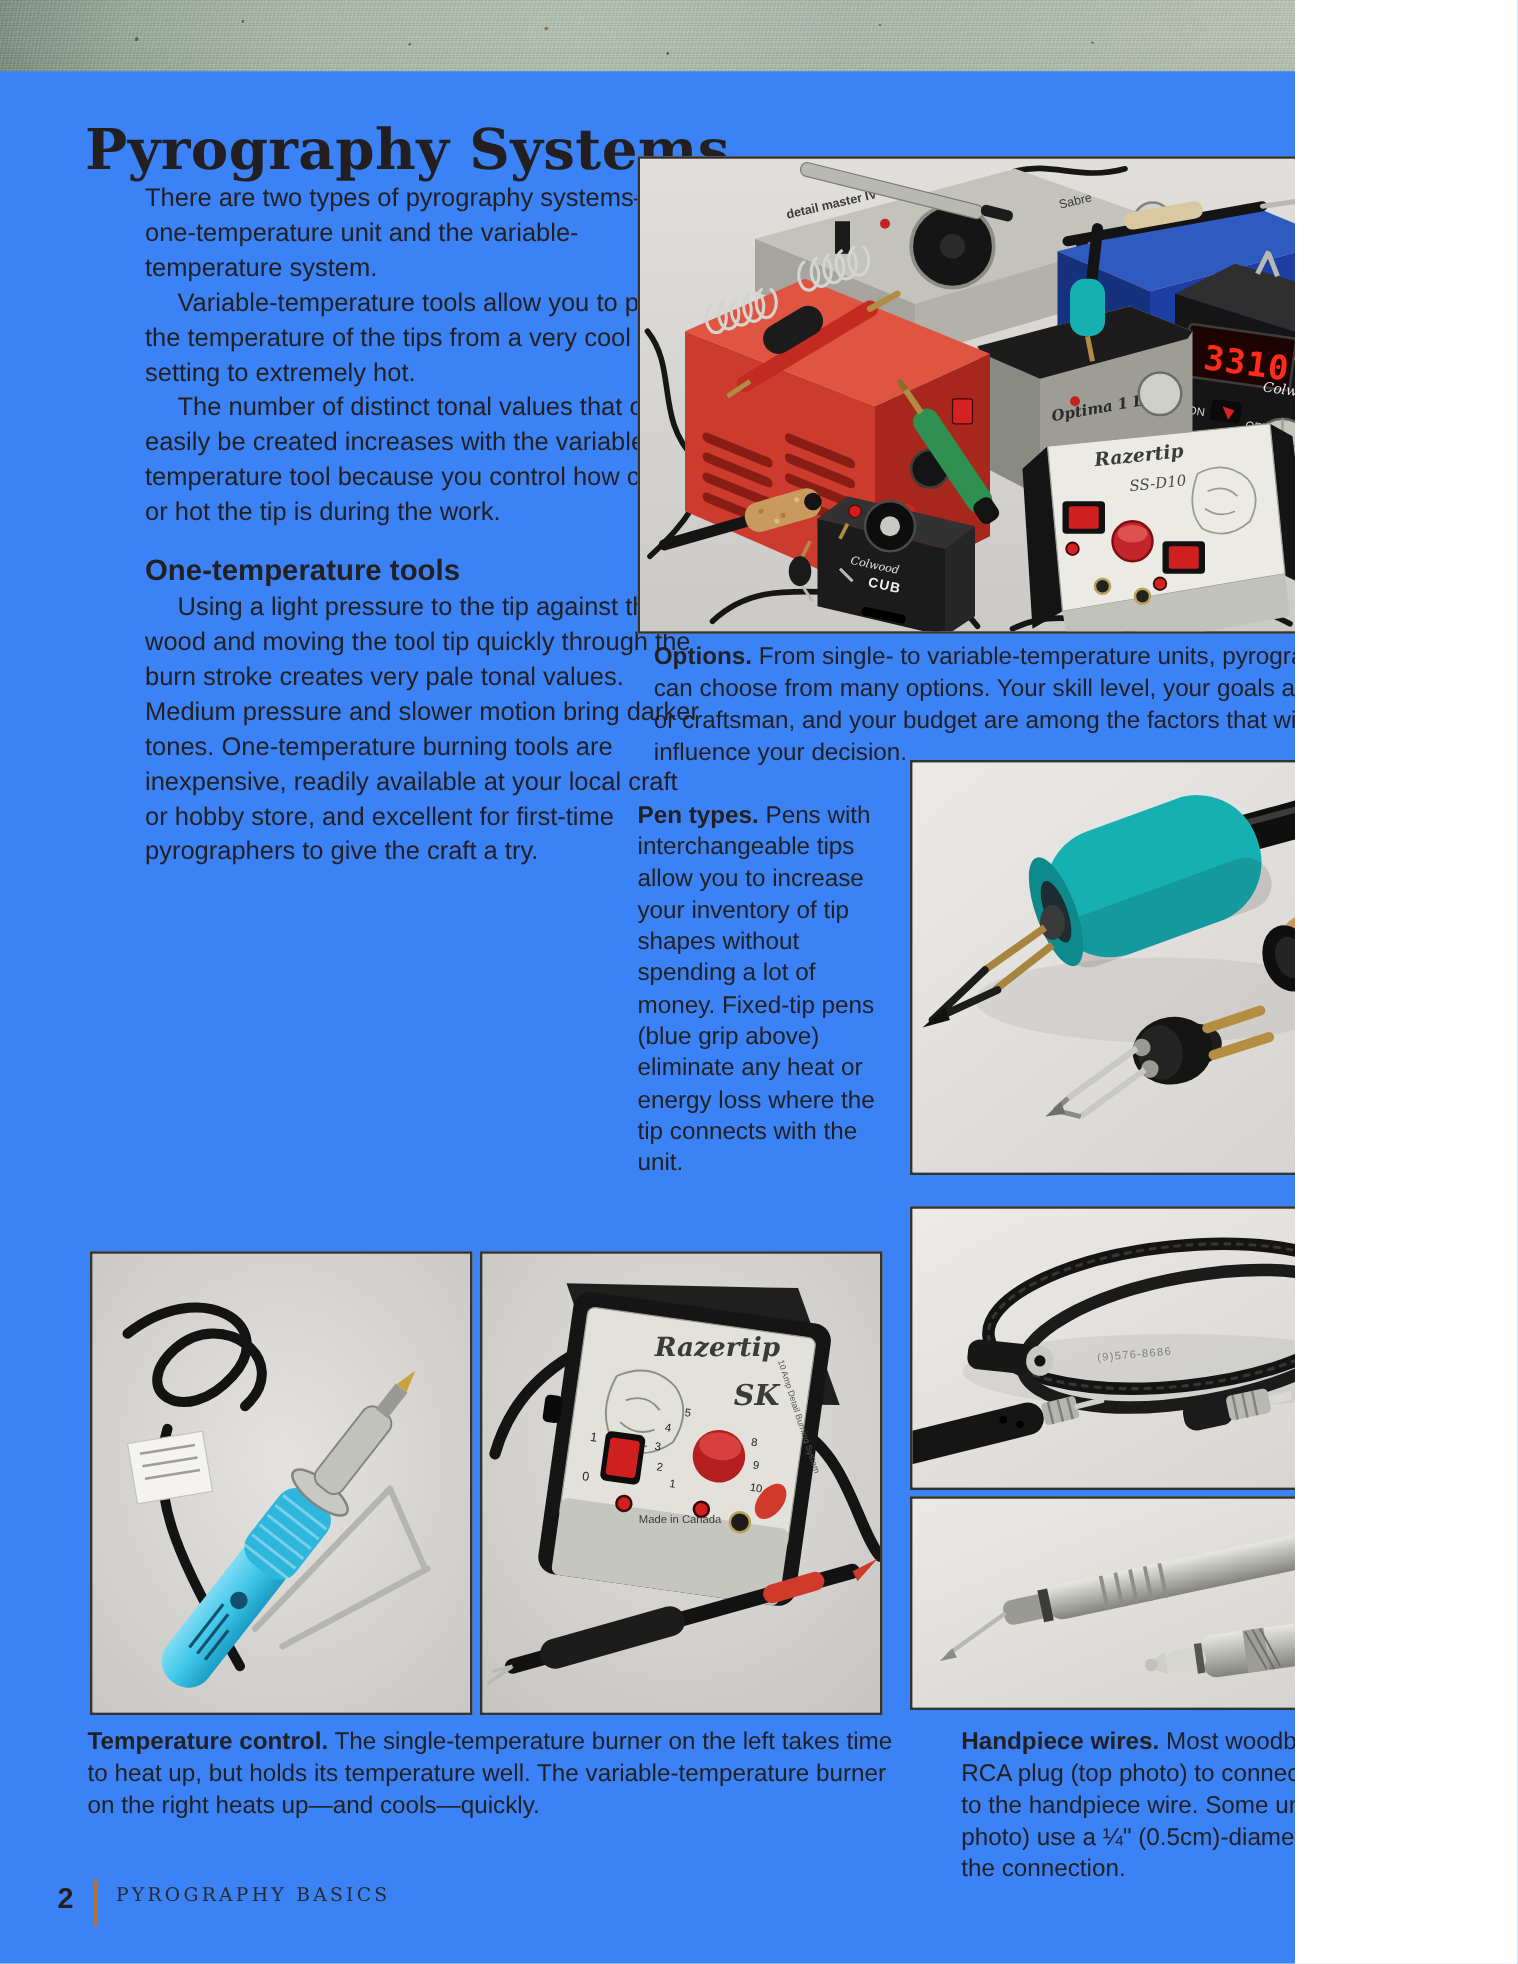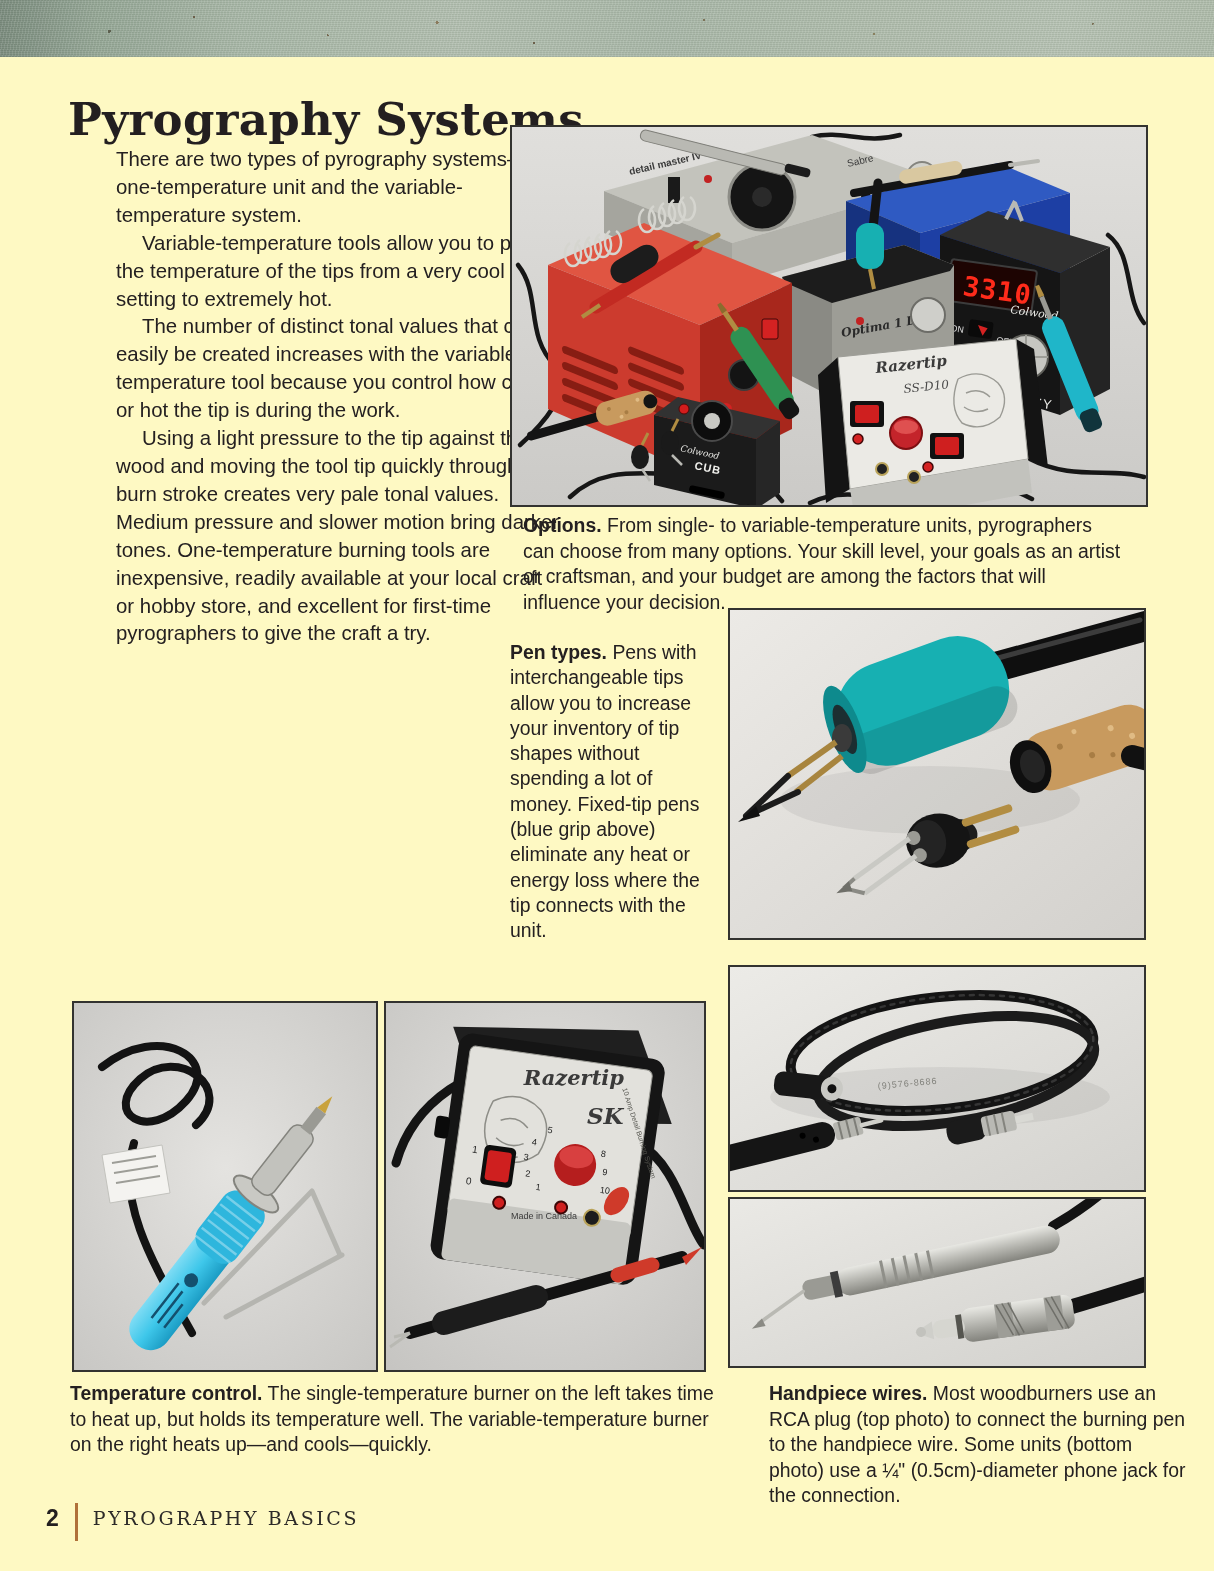--- a/index.html
+++ b/index.html
@@ -1,16 +1,16 @@
 <!DOCTYPE html>
 <html><head>
 <meta charset="utf-8">
 <style>
   html,body{margin:0;padding:0;background:#ffffff;}
-  .page{position:relative;width:1214px;height:1571px;background:#fef9c3;overflow:hidden;
+  .page{position:relative;width:1036px;height:1571px;background:#3b82f6;overflow:hidden;
         font-family:"Liberation Sans",sans-serif;color:#242021;}
   
   .band{position:absolute;left:0;top:0;width:1214px;height:57px;
     background:
       repeating-linear-gradient(100deg, rgba(255,255,255,0.10) 0 1px, rgba(0,0,0,0.0) 1px 3px),
       repeating-linear-gradient(0deg, rgba(60,70,55,0.08) 0 1px, rgba(255,255,255,0.05) 1px 2px),
       linear-gradient(90deg,#798a7c 0%,#93a594 8%,#a6b5a5 20%,#b0bdae 38%,#a7b5a6 55%,#aebbab 72%,#b4c0b1 88%,#adbaa9 100%);}
   .band::after{content:"";position:absolute;inset:0;
     background:
       radial-gradient(3px 3px at 9% 55%,#5d6150 50%,transparent 55%),
@@ -38,36 +38,37 @@
   #cap-wires{left:731px;top:1381px;width:418px;margin-left:38px;}
   #photo-options{left:510px;top:125px;width:638px;height:382px;}
   #photo-pentypes{left:728px;top:608px;width:418px;height:332px;}
   #photo-temp-left{left:72px;top:1001px;width:306px;height:371px;}
   #photo-temp-right{left:384px;top:1001px;width:322px;height:371px;}
   #photo-wire-top{left:728px;top:965px;width:418px;height:227px;}
   #photo-wire-bottom{left:728px;top:1197px;width:418px;height:171px;}
   .footer{position:absolute;left:46px;top:1503px;display:flex;align-items:flex-start;}
   .footer .num{font-size:23px;font-weight:bold;color:#231f20;padding-top:2px;}
   .footer .rule{width:3px;height:38px;background:#b0713a;margin:0 15px 0 16px;}
-  .footer .label{font-family:"DejaVu Serif",serif;font-size:19px;letter-spacing:2.6px;color:#2c2a28;padding-top:4px;}
+  .footer .label{font-family:"DejaVu Serif",serif;font-size:15px;letter-spacing:2.6px;color:#2c2a28;padding-top:4px;}
   .scr{font-family:"DejaVu Serif",serif;font-style:italic;}
 </style>
 </head>
 <body>
 
 <div class="page">
 
   <div class="band"></div>
 
   <h1 class="page-title">Pyrography Systems</h1>
 
   <div class="left-col">
     <p class="flush">There are two types of pyrography systems—the one-temperature unit and the variable-temperature system.</p>
     <p>Variable-temperature tools allow you to photo the temperature of the tips from a very cool setting to extremely hot.</p>
     <p>The number of distinct tonal values that can easily be created increases with the variable temperature tool because you control how craft or hot the tip is during the work.</p>
+    <div class="sec-head">One-temperature tools</div>
     <p>Using a light pressure to the tip against the wood and moving the tool tip quickly through the burn stroke creates very pale tonal values. Medium pressure and slower motion bring darker tones. One-temperature burning tools are inexpensive, readily available at your local craft or hobby store, and excellent for first-time pyrographers to give the craft a try.</p>
   </div>
 
   <div class="photo" id="photo-options">
     <svg viewBox="0 0 634 378">
       <defs>
         <linearGradient id="og-bg" x1="0" y1="0" x2="0" y2="1">
           <stop offset="0" stop-color="#e0dfdc"></stop>
             <stop offset="1" stop-color="#cbcac7"></stop>
         </linearGradient>

